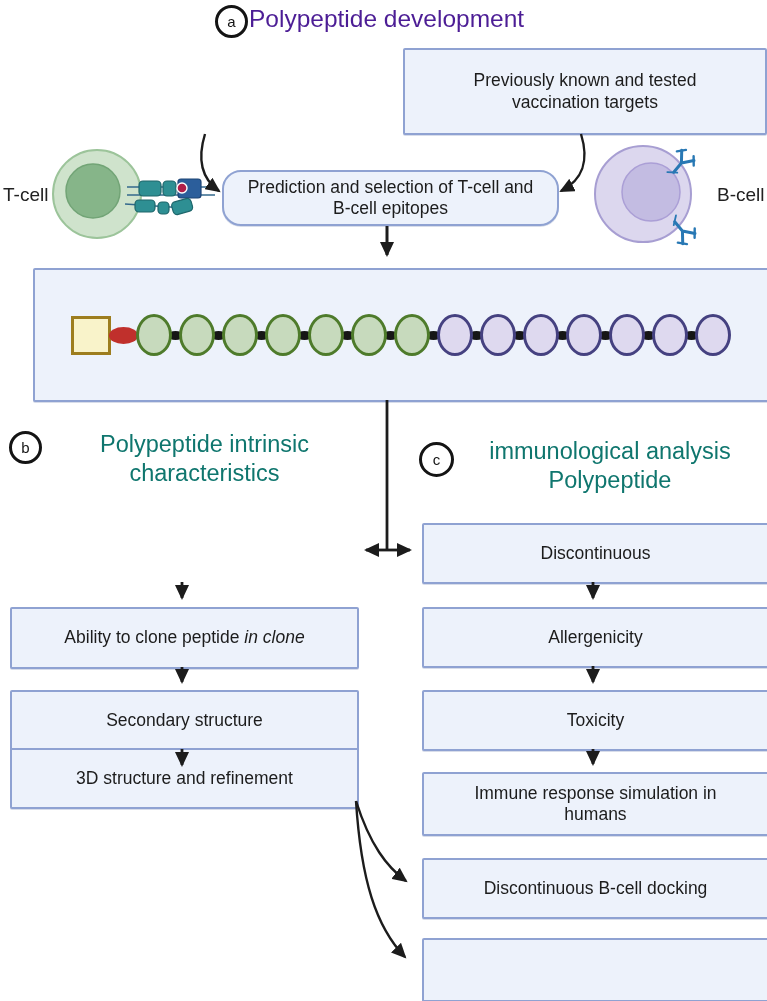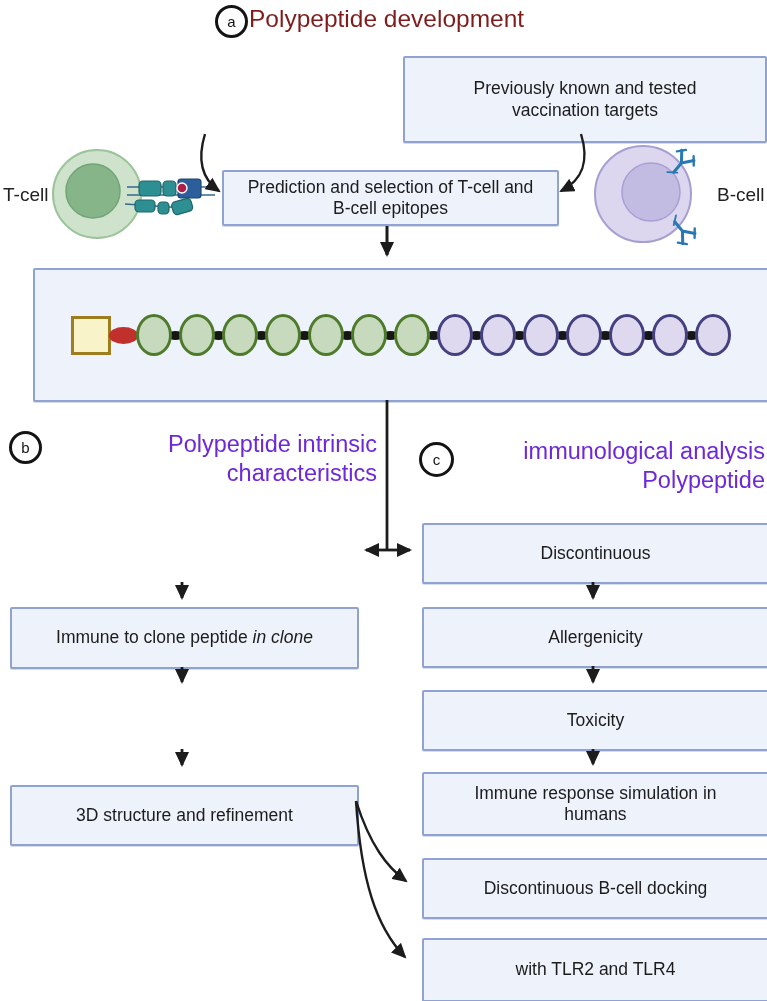--- a/index.html
+++ b/index.html
@@ -6,22 +6,22 @@
   #canvas{position:relative;width:767px;height:1001px;background:#ffffff;overflow:hidden;color:#1c1c1c;}
 
   .fbox{position:absolute;background:#edf2fb;border:2px solid #8fa2d2;border-radius:2px;
         display:flex;align-items:center;justify-content:center;text-align:center;
         font-size:17.5px;line-height:1.22;color:#1c1c1c;box-shadow:0 1px 0 rgba(100,120,170,.25);}
   .fbox .inner{padding:4px 10px;}
   .it{font-style:italic;}
 
   .circ{position:absolute;border:3px solid #141414;border-radius:50%;background:#fff;
         display:flex;align-items:center;justify-content:center;font-size:15px;color:#141414;}
-  .sec-title{position:absolute;text-align:right;font-size:23.5px;color:#6d28d9;line-height:1.24;}
-  .big-title{position:absolute;font-size:24.5px;color:#7f1d1d;}
+  .sec-title{position:absolute;text-align:center;font-size:23.5px;color:#0f766e;line-height:1.24;}
+  .big-title{position:absolute;font-size:24.5px;color:#4c1d95;}
 
   .cell-label{position:absolute;font-size:19px;color:#222;}
 
   #arrow-layer{position:absolute;left:0;top:0;width:767px;height:1001px;pointer-events:none;z-index:6;}
   .cell-svg{position:absolute;z-index:2;}
 
   
   .combining{flex-direction:column;gap:13px;}
   .chain-row{display:flex;align-items:center;justify-content:center;}
   .chain-adjuvant{width:34px;height:33px;border:3px solid;flex:0 0 auto;}
@@ -32,21 +32,21 @@
 </head>
 <body>
 
 <div id="canvas">
 
   <div class="circ" style="left:215px;top:5px;width:27px;height:27px;">
     <span>a</span>
   </div>
   <div class="big-title" style="left:249px;top:5px;">Polypeptide development</div>
 
-  <div class="fbox" style="left:403px;top:48px;width:360px;height:83px;margin-top:8px;">
+  <div class="fbox" style="left:403px;top:48px;width:360px;height:83px;">
     <div class="inner" style="max-width:252px;"><span>Previously known and tested vaccination targets</span></div>
   </div>
 
   <div class="cell-label" style="left:3px;top:184px;">T-cell</div>
   <svg class="cell-svg" style="left:35px;top:138px;" width="195" height="118" viewBox="0 0 195 118">
     <circle cx="62" cy="56" r="44" fill="#cfe3cc" stroke="#9cc49a" stroke-width="2"></circle>
     <circle cx="58" cy="53" r="27" fill="#86b589" stroke="#72a476" stroke-width="1.5"></circle>
     <g>
       <line x1="92" y1="49" x2="180" y2="49" stroke="#33688c" stroke-width="1.6"></line>
       <line x1="92" y1="57" x2="180" y2="57" stroke="#33688c" stroke-width="1.6"></line>
@@ -70,21 +70,21 @@
       <line x1="-5" y1="20" x2="3" y2="14" stroke-width="1.8"></line>
     </g>
     <g transform="translate(102,96) rotate(140)" stroke="#2878b4" stroke-width="3" fill="none" stroke-linecap="round">
       <path d="M0,16 L0,4 M0,4 L-8,-6 M0,4 L8,-6"></path>
       <path d="M-11,-2 L-5,-9 M5,-9 L11,-2" stroke-width="2.4"></path>
       <line x1="-5" y1="20" x2="3" y2="14" stroke-width="1.8"></line>
     </g>
   </svg>
   <div class="cell-label" style="left:717px;top:184px;">B-cell</div>
 
-  <div class="fbox" style="left:222px;top:170px;width:333px;height:52px;z-index:3;">
+  <div class="fbox" style="left:222px;top:170px;width:333px;height:52px;z-index:3;border-radius:19px;">
     <div class="inner" style="max-width:290px;">Prediction and selection of T-cell and B-cell epitopes</div>
   </div>
 
   <div class="fbox combining" style="left:33px;top:268px;width:732px;height:130px;">
     <div class="chain-row">
         <div class="chain-adjuvant" style="background: rgb(249, 243, 202); border-color: rgb(157, 125, 30);"></div>
         <div class="chain-linker" style="background: rgb(192, 48, 44);"></div>
         <div class="chain-bead" style="background: rgb(199, 218, 189); border-color: rgb(78, 123, 43);"></div>
         <div class="chain-connector" style="background: rgb(22, 22, 22);"></div>
         <div class="chain-bead" style="background: rgb(199, 218, 189); border-color: rgb(78, 123, 43);"></div>
@@ -126,45 +126,47 @@
   <div class="circ" style="left:419px;top:442px;width:29px;height:29px;">
     <span>c</span>
   </div>
   <div class="sec-title" style="left:455px;top:437px;width:310px;">
     <div>immunological analysis</div>
     <div>Polypeptide</div>
   </div>
 
   <div class="fbox" style="left:10px;top:607px;width:345px;height:58px;">
     <div class="inner">
-      <span>Immune to clone peptide </span><span class="it">in clone</span>
+      <span>Ability to clone peptide </span><span class="it">in clone</span>
     </div>
   </div>
-  <div class="fbox" style="left:10px;top:785px;width:345px;height:57px;">
+  <div class="fbox" style="left:10px;top:690px;width:345px;height:57px;">
+    <div class="inner">Secondary structure</div>
+  </div>
+  <div class="fbox" style="left:10px;top:748px;width:345px;height:57px;">
     <div class="inner">3D structure and refinement</div>
   </div>
 
   <div class="fbox" style="left:422px;top:523px;width:343px;height:57px;">
     <div class="inner">Discontinuous</div>
   </div>
   <div class="fbox" style="left:422px;top:607px;width:343px;height:57px;">
     <div class="inner">Allergenicity</div>
   </div>
   <div class="fbox" style="left:422px;top:690px;width:343px;height:57px;">
     <div class="inner">Toxicity</div>
   </div>
   <div class="fbox" style="left:422px;top:772px;width:343px;height:60px;">
     <div class="inner" style="max-width:262px;">Immune response simulation in humans</div>
   </div>
   <div class="fbox" style="left:422px;top:858px;width:343px;height:57px;">
     <div class="inner">Discontinuous B-cell docking</div>
   </div>
   <div class="fbox" style="left:422px;top:938px;width:343px;height:60px;">
     <div class="inner">
-      <div>with TLR2 and TLR4</div>
     </div>
   </div>
 
   <svg id="arrow-layer" viewBox="0 0 767 1001">
     <defs>
       <marker id="ah" markerUnits="userSpaceOnUse" markerWidth="16" markerHeight="14" refX="13" refY="7" orient="auto">
         <path d="M0,0 L15,7 L0,14 z" fill="#1c1c1c"></path>
       </marker>
     </defs>
     <g stroke="#1c1c1c" fill="none">

